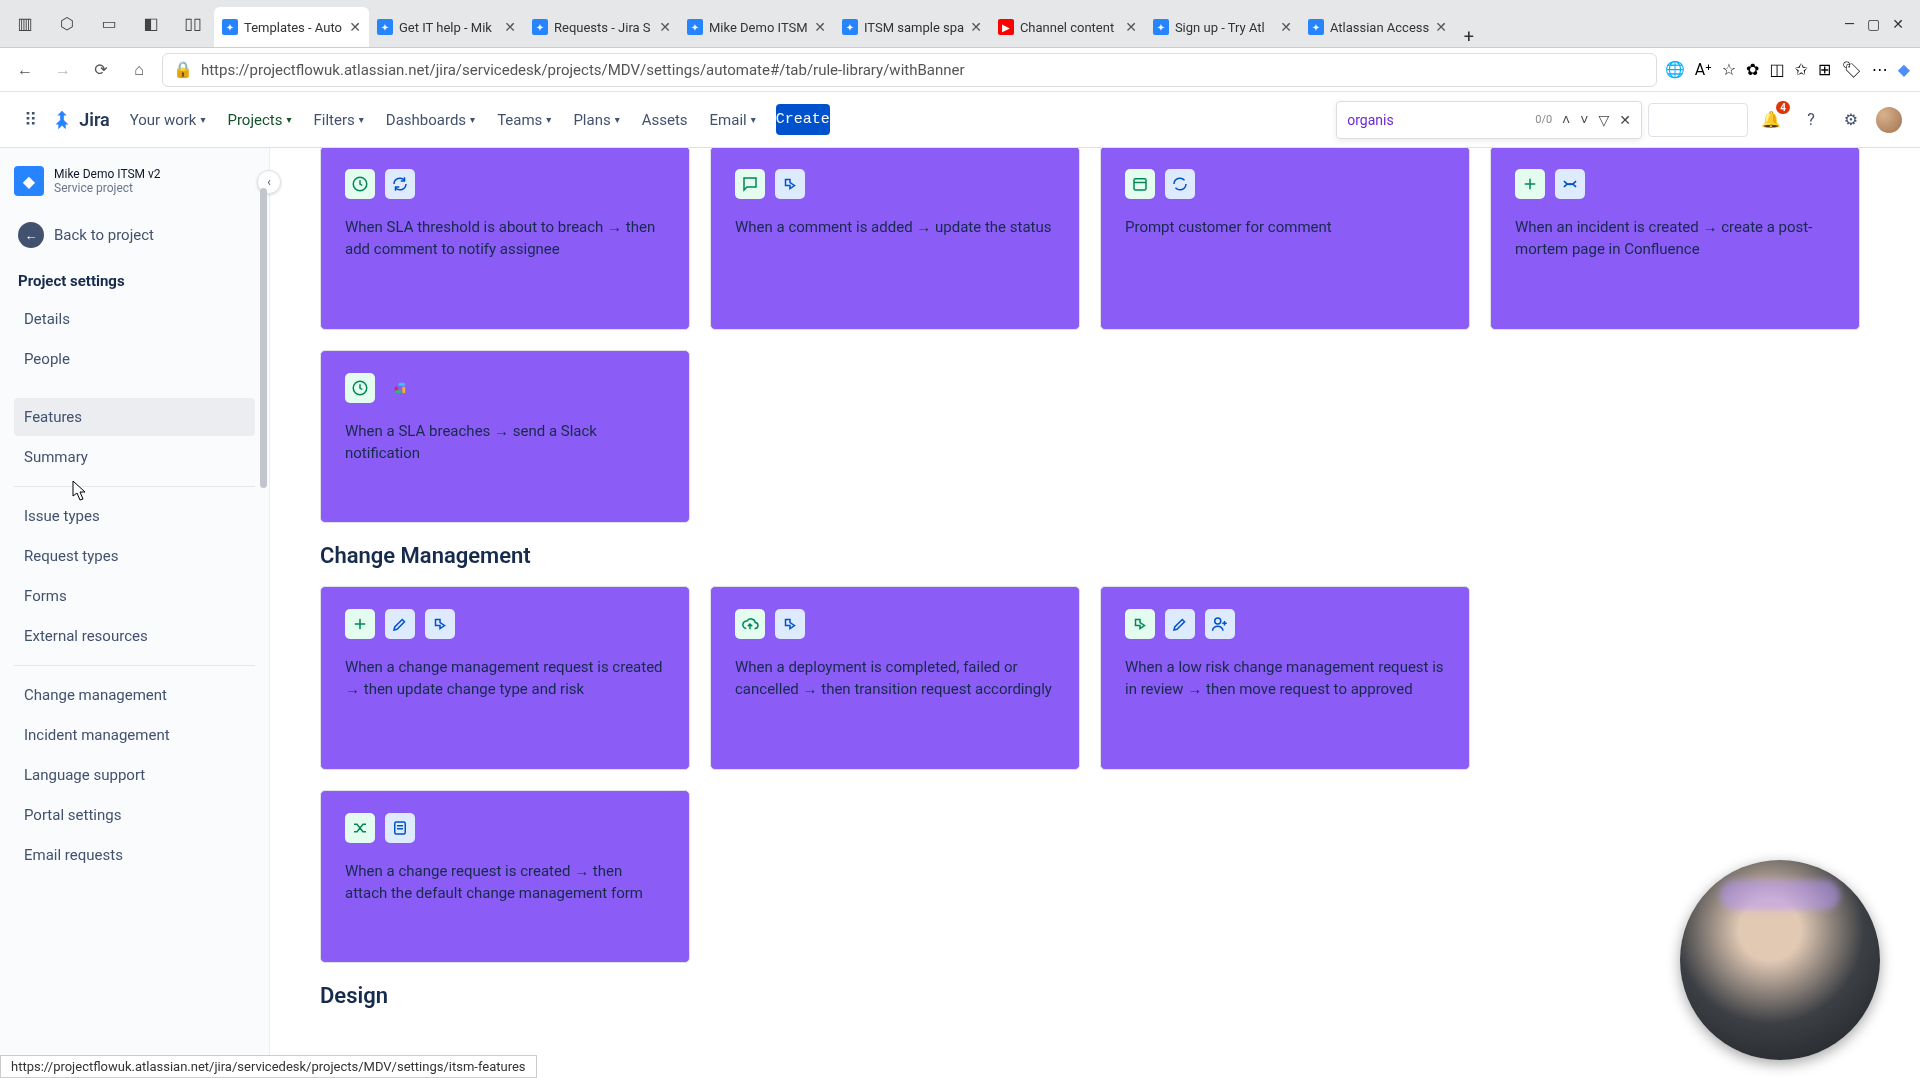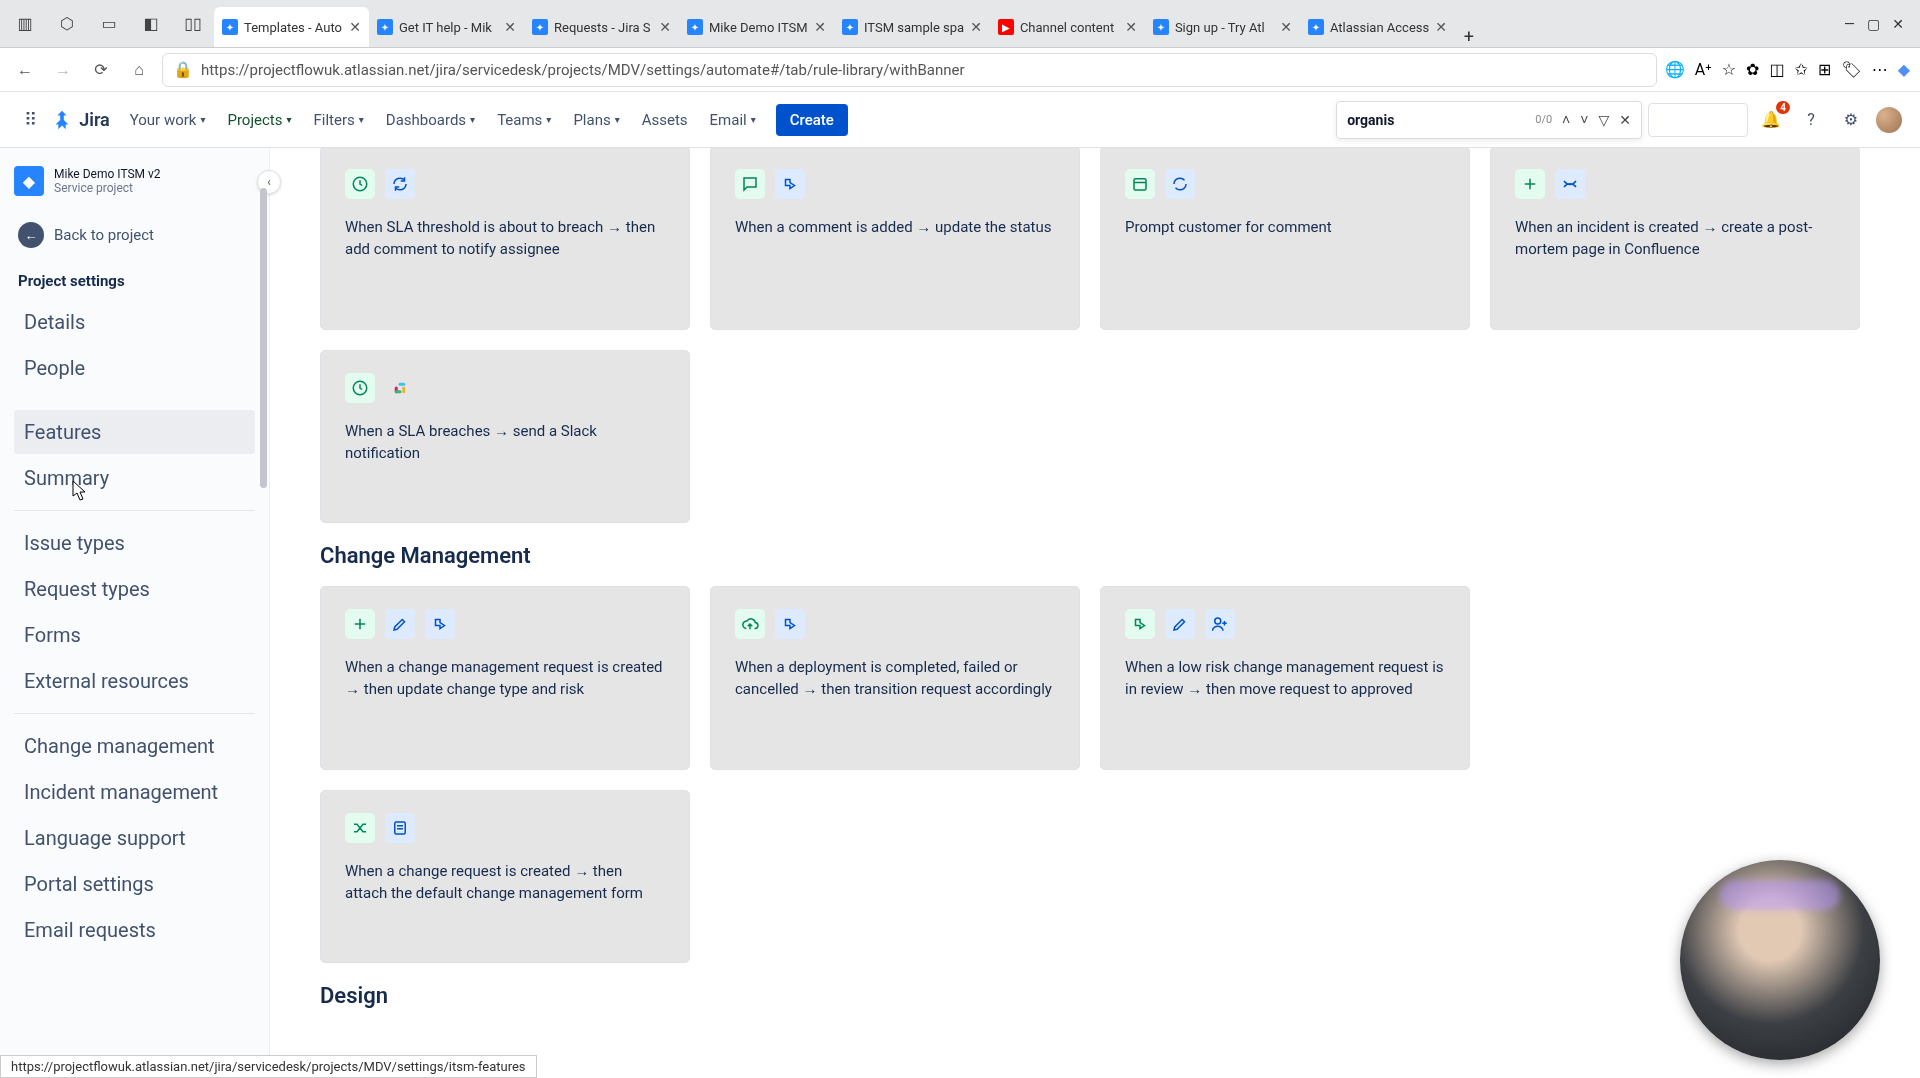--- a/index.html
+++ b/index.html
@@ -26,24 +26,24 @@
   .url-box input { border:none; outline:none; flex:1; font-size:15px; color:#555; }
   .ext-icons { display:flex; gap:10px; align-items:center; }
 
   
   .jira-nav { height:56px; border-bottom:1px solid #dfe1e6; display:flex; align-items:center; padding:0 16px; gap:6px; background:#fff;}
   .jira-logo { display:flex; align-items:center; gap:6px; font-weight:600; color:#253858; font-size:18px; margin-right:6px;}
   .jira-logo svg { width:22px; height:22px; }
   .nav-item { padding:4px 8px; color:#42526e; font-size:15px; display:flex; align-items:center; gap:4px; border-radius:3px; }
   .nav-item.selected { color:#14532d; }
   .nav-item .chev { font-size:10px; }
-  .create-btn { background:#0052cc; color:#fff; border:none; padding:7px 14px; border-radius:4px; font-size:15px; font-weight:500; margin-left:6px;}
+  .create-btn { background:#0052cc; color:#fff; border:none; padding:7px 0; border-radius:4px; font-size:15px; font-weight:500; margin-left:6px;font-family:Liberation Mono, monospace;}
   .spacer { flex:1; }
   .find-widget { border:1px solid #ddd; border-radius:4px; height:38px; display:flex; align-items:center; padding:0 10px; gap:10px; min-width:290px; box-shadow:0 2px 6px rgba(0,0,0,0.08); background:#fff;}
-  .find-widget input { border:none; outline:none; font-size:14px; flex:1; color:#0f172a;font-weight:bold; }
+  .find-widget input { border:none; outline:none; font-size:14px; flex:1; color:#6d28d9; }
   .find-count { color:#888; font-size:11px; }
   .find-widget .ficon { color:#444; font-size:14px; }
   .search-box-collapsed { border:1px solid #dfe1e6; border-radius:4px; width:100px; height:34px; }
   .nav-right-icon { width:34px; height:34px; display:flex; align-items:center; justify-content:center; color:#42526e; position:relative;}
   .badge { position:absolute; top:-2px; right:-2px; background:#de350b; color:#fff; font-size:10px; border-radius:8px; padding:1px 4px; font-weight:600;}
   .avatar { width:30px; height:30px; border-radius:50%; background: radial-gradient(circle at 30% 30%, #d9b28c, #a07250); border:2px solid #fff;}
 
   
   .app { display:flex; height: calc(1078px - 48px - 44px - 56px); position:relative;}
   .sidebar { width:270px; border-right:1px solid #eee; padding:12px 0 0 0; position:relative; background:#fafbfc; }
@@ -51,27 +51,27 @@
   .scroll-gutter { position:absolute; right:0; top:10px; width:10px; height:100%; }
   .scroll-thumb { position:absolute; right:2px; top:30px; width:7px; height:300px; background:#c2c6cc; border-radius:4px;}
   .proj-header { display:flex; align-items:center; gap:10px; padding:6px 0 14px; }
   .proj-icon { width:30px; height:30px; background:#2684ff; border-radius:4px; display:flex;align-items:center;justify-content:center;color:#fff;}
   .proj-title { font-weight:400; font-size:12px; color:#0f172a;}
   .proj-sub { font-size:12px; color:#6b778c;}
   .collapse-handle { position:absolute; right:-12px; top:22px; width:24px; height:24px; border-radius:50%; background:#fff; border:1px solid #dfe1e6; display:flex;align-items:center;justify-content:center; box-shadow:0 1px 3px rgba(0,0,0,0.15); color:#42526e; font-size:12px;}
   .back-link { display:flex; align-items:center; gap:10px; color:#42526e; font-size:15px; padding:12px 4px; }
   .back-link .circ { width:26px; height:26px; border-radius:50%; background:#42526e; color:#fff; display:flex;align-items:center;justify-content:center; font-size:13px;}
   .section-heading { font-weight:700; font-size:15px; color:#172b4d; padding:12px 4px 10px;}
-  .side-item { padding:10px 10px; font-size:20px; color:#42526e; border-radius:4px; margin-bottom:2px;}
+  .side-item { padding:10px 10px; font-size:15px; color:#42526e; border-radius:4px; margin-bottom:2px;}
   .side-item.hover { background:#ebedf0;margin-top:20px; }
   .divider-h { border-top:1px solid #e3e6ea; margin:10px 0;}
 
   .content { flex:1; overflow:hidden; padding:0 14px 0 50px; position:relative;}
   .cardrow { display:flex; gap:20px; margin-bottom:20px;}
-  .card { border:1px solid #dfe1e6; border-radius:5px; width:370px; height:184px; padding:22px 24px; background:#e5e5e5;}
+  .card { border:1px solid #dfe1e6; border-radius:5px; width:370px; height:184px; padding:22px 24px; background:#8b5cf6;}
   .card.row2 { height:173px;}
   .card .icons { display:flex; gap:10px; margin-bottom:18px;}
   .iconbox { width:30px; height:30px; border-radius:5px; display:flex;align-items:center;justify-content:center;}
   .iconbox svg { width:18px; height:18px; }
   .card-text { font-size:15px; color:#172b4d; line-height:1.45;}
   .section-title { font-size:22px; font-weight:600; color:#172b4d; margin:18px 0 18px;}
 
   .status-bar { position:absolute; bottom:0; left:0; background:#fff; border:1px solid #ccc; padding:3px 10px; font-size:13px; color:#333;}
   
   .webcam { position:absolute; right:40px; bottom:18px; width:200px; height:200px; border-radius:50%; background:radial-gradient(circle at 45% 35%, #e1c9b4 18%, #3c3f44 55%, #1b1d21 100%); box-shadow:0 4px 14px rgba(0,0,0,0.35); overflow:hidden;}

